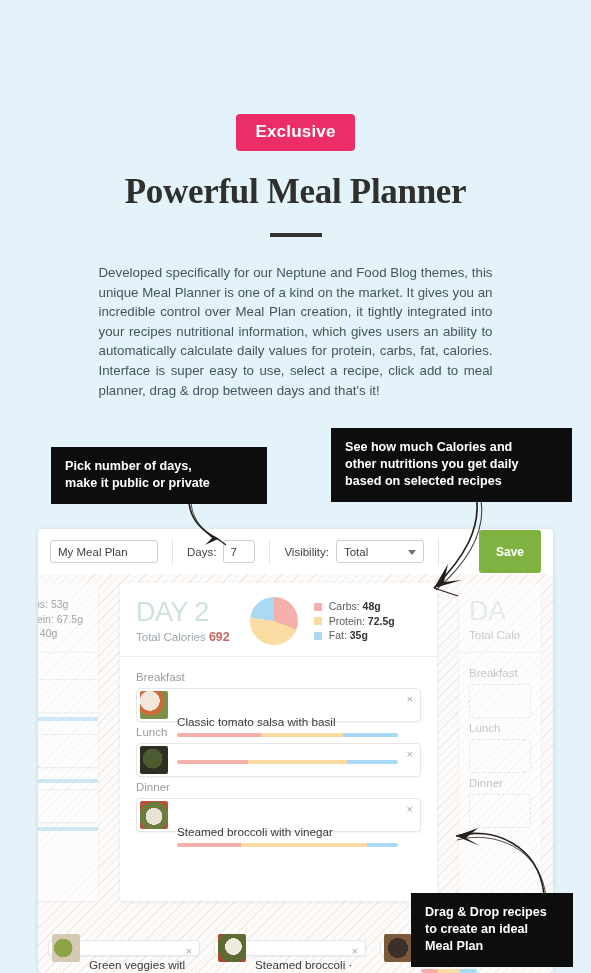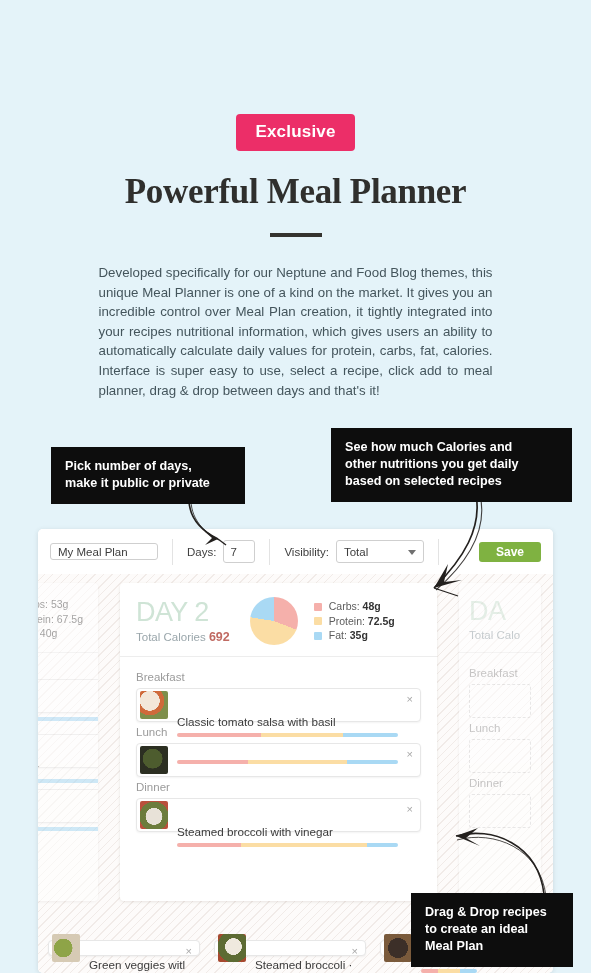--- a/index.html
+++ b/index.html
@@ -49,21 +49,21 @@
   .callout {
     position: absolute;
     background: #0d0d0d;
     color: #ffffff;
     font-weight: bold;
     font-size: 12.6px;
     line-height: 17px;
     padding: 11px 14px 12px;
     z-index: 30;
   }
-  #callout-days   { left: 51px;  top: 447px; width: 194px; }
+  #callout-days   { left: 51px;  top: 447px; width: 216px; }
   #callout-macros { left: 331px; top: 428px; width: 241px; }
   #callout-drag   { left: 411px; top: 893px; width: 162px; }
 
   .arrow-svg { position: absolute; z-index: 29; pointer-events: none; }
   #arrow-days   { left: 182px; top: 487px; }
   #arrow-macros { left: 418px; top: 492px; }
   #arrow-drag   { left: 452px; top: 822px; }
 
   
   .planner {
@@ -79,21 +79,21 @@
     position: relative;
     height: 45px;
     background: #fff;
     display: flex;
     align-items: center;
     padding: 0 12px;
     gap: 0;
   }
   .tb-input {
     border: 1px solid #cfcfcf; border-radius: 3px;
-    height: 17px; width: 108px;
+    height: 23px; width: 108px;
     font-size: 11.5px; color: #3d3d3d;
     padding: 0 7px; background: #fff;
     font-family: "Liberation Sans", sans-serif;
   }
   .tb-sep { width: 1px; height: 26px; background: #e3e3e3; margin: 0 14px; }
   .tb-label { font-size: 11.5px; color: #404040; margin-right: 7px; }
   .tb-num {
     border: 1px solid #cfcfcf; border-radius: 3px;
     height: 23px; width: 32px;
     font-size: 11.5px; color: #3d3d3d;
@@ -114,21 +114,21 @@
     border-left: 4px solid transparent;
     border-right: 4px solid transparent;
     border-top: 5px solid #707070;
   }
   .save-btn {
     margin-left: auto;
     background: #7fb241;
     color: #fff; font-weight: bold;
     font-size: 12px;
     border: none; border-radius: 3px;
-    height: 20px; padding: 0 17px;
+    height: 43px; padding: 0 17px;
     cursor: pointer;
     font-family: "Liberation Sans", sans-serif;
   }
 
   
   .board {
     position: relative;
     height: 399px;
     background:
       repeating-linear-gradient(

